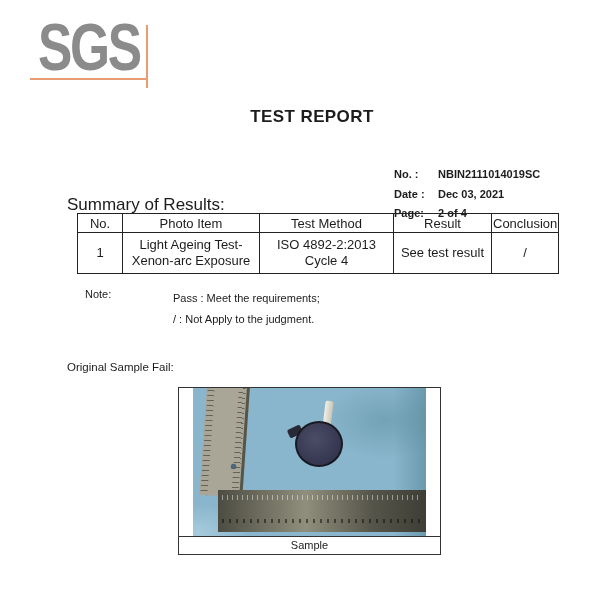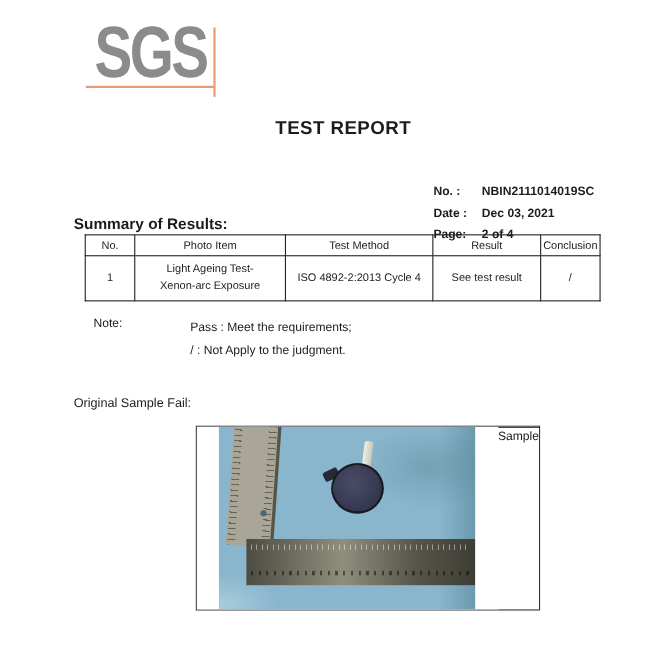--- a/index.html
+++ b/index.html
@@ -1,55 +1,55 @@
 <!DOCTYPE html>
 <html><head>
 <meta charset="utf-8">
 <style>
   html,body{margin:0;padding:0;background:#fff;}
   .page{position:relative;width:600px;height:600px;background:#ffffff;overflow:hidden;
         font-family:"Liberation Sans",sans-serif;color:#1c1c1c;}
 
   
-  .logo-wrap{position:absolute;left:0;top:0;width:220px;height:100px;margin-left:48px;}
+  .logo-wrap{position:absolute;left:0;top:0;width:220px;height:100px;}
   .logo-text{position:absolute;left:38px;top:14px;font-size:66px;font-weight:bold;
              line-height:1;color:#8b8b8b;letter-spacing:-3px;
              transform:scaleX(0.78);transform-origin:left top;}
   .logo-hline{position:absolute;left:30px;top:78px;width:117px;height:2px;background:#e99b72;}
   .logo-vline{position:absolute;left:146px;top:25px;width:2px;height:63px;background:#e99b72;}
 
   
   .report-title{position:absolute;left:0;top:107px;width:600px;text-align:center;
                 font-size:17px;font-weight:bold;letter-spacing:.4px;transform:translateX(12px);}
   .meta{position:absolute;left:394px;top:127px;font-size:11px;font-weight:bold;line-height:19.5px;margin-top:38px;}
   .meta-row{white-space:nowrap;}
   .meta-label{display:inline-block;width:41px;}
   .meta-value{display:inline-block;}
 
   
-  .summary-heading{position:absolute;left:67px;top:195px;font-size:14px;font-weight:bold;}
+  .summary-heading{position:absolute;left:67px;top:195px;font-size:17px;}
   .results-table{position:absolute;left:77px;top:213px;border-collapse:collapse;
-                 font-size:10px;text-align:center;table-layout:fixed;}
+                 font-size:13px;text-align:center;table-layout:fixed;}
   .results-table td,.results-table th{border:1px solid #222;font-weight:normal;
                  padding:0 1px;overflow:hidden;}
   .results-table th{height:18px;}
   .results-table td{height:40px;line-height:16px;}
   .col-no{width:45px;} .col-item{width:137px;} .col-method{width:134px;}
   .col-result{width:98px;} .col-conclusion{width:54px;}
 
   
   .note{position:absolute;left:85px;top:288px;font-size:11px;}
   .note-label{position:absolute;left:0;top:0;}
   .note-lines{position:absolute;left:88px;top:0;width:300px;line-height:21px;white-space:nowrap;}
 
   
   .photo-heading{position:absolute;left:67px;top:361px;font-size:11.5px;}
-  .photo-frame{position:absolute;left:178px;top:387px;width:313px;height:168px;
+  .photo-frame{position:absolute;left:178px;top:387px;width:263px;height:168px;
                border:1.5px solid #333;box-sizing:border-box;background:#fff;
-               display:flex;flex-direction:row;}
+               display:flex;flex-direction:column;}
   .photo-area{flex:1;display:flex;justify-content:center;background:#fff;}
   .photo{position:relative;width:233px;height:100%;overflow:hidden;background:#8ab6cd;}
   .photo-tint{position:absolute;inset:0;
       background:
         radial-gradient(ellipse 90px 55px at 82% 22%, rgba(70,125,135,.35), transparent 70%),
         radial-gradient(ellipse 70px 40px at 2% 98%, rgba(190,220,232,.55), transparent 70%),
         linear-gradient(90deg, transparent 86%, rgba(55,105,120,.38));}
   
   .v-ruler{position:absolute;left:14px;top:-3px;width:43px;height:110px;
            background:#a9a698;border-right:3px solid #56554a;box-sizing:border-box;

